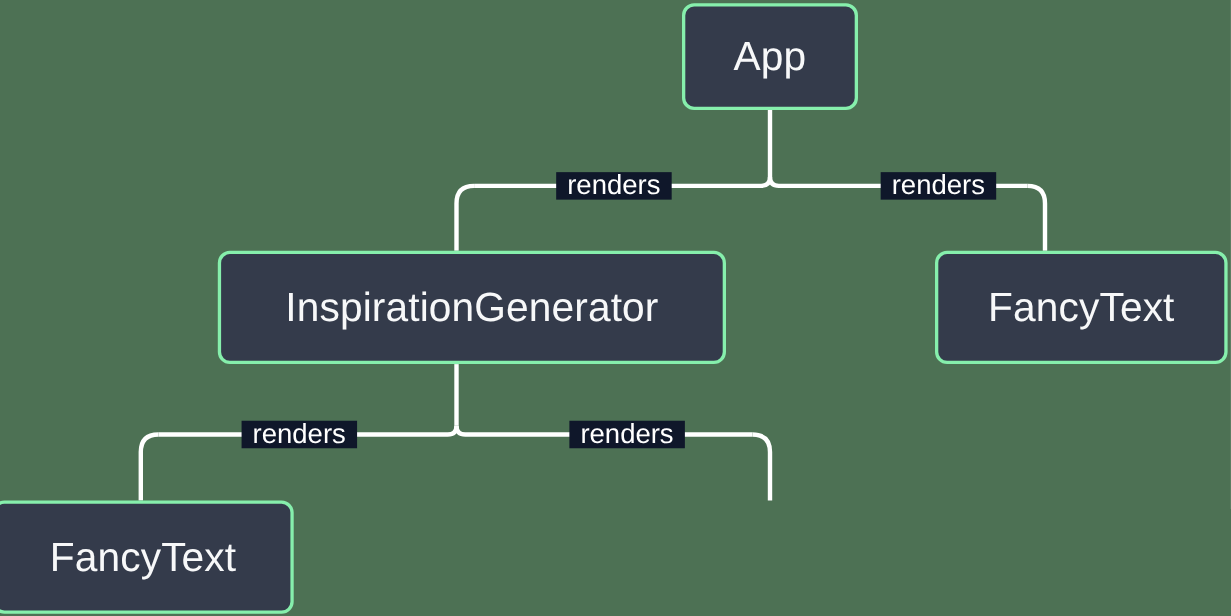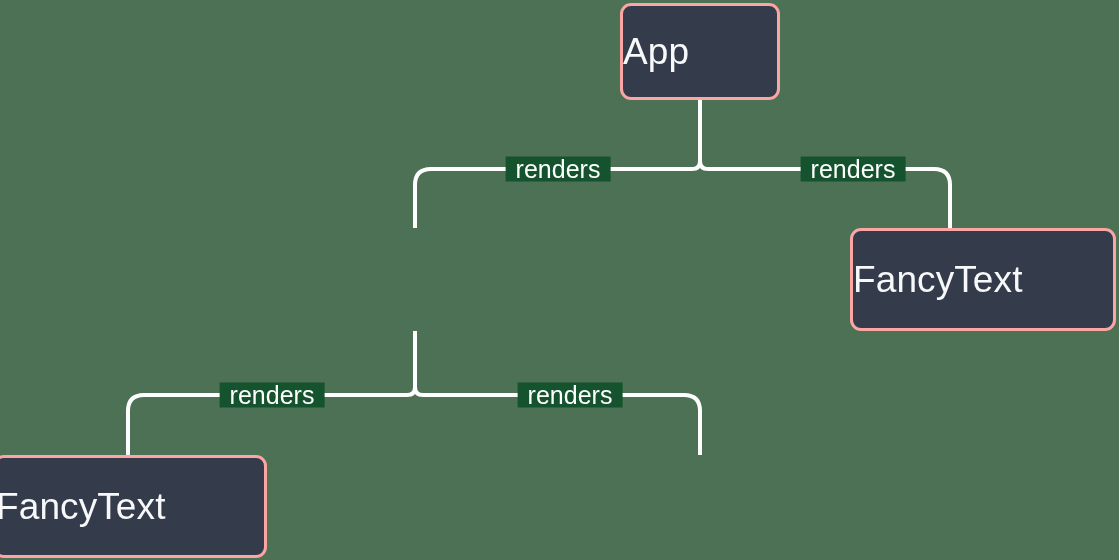--- a/index.html
+++ b/index.html
@@ -23,25 +23,25 @@
     left: 0;
     top: 0;
     width: 1119px;
     height: 560px;
     pointer-events: none;
   }
   .node {
     position: absolute;
     box-sizing: border-box;
     background: #343b4b;
-    border: 3px solid #fca5a5;
+    border: 3px solid #86efac;
     border-radius: 11px;
     display: flex;
     align-items: center;
-    justify-content: flex-start;
+    justify-content: center;
     z-index: 2;
   }
   .node-label {
     color: #f7f8f9;
     font-family: "Liberation Sans", sans-serif;
     font-weight: 300;
     font-size: 37px;
     line-height: 1;
     letter-spacing: 0.1px;
     white-space: nowrap;
@@ -55,21 +55,21 @@
   .edge-label {
     position: absolute;
     color: #ffffff;
     font-family: "Liberation Sans", sans-serif;
     font-weight: 400;
     font-size: 25px;
     line-height: 1;
     white-space: nowrap;
     transform: translate(-50%, -50%);
     z-index: 3;
-    background: #14532d;
+    background: #0f172a;
     padding: 0 10px;
   }
   .edge-label-a { left: 558px; top: 169px; }
   .edge-label-b { left: 853px; top: 169px; }
   .edge-label-c { left: 272px; top: 395px; }
   .edge-label-d { left: 570px; top: 395px; }
 </style>
 </head>
 <body>
 
@@ -94,20 +94,23 @@
       <path d="M 144 395 Q 128 395 128 411 L 128 455"></path>
 
       <path d="M 684 395 Q 700 395 700 411 L 700 455"></path>
     </g>
   </svg>
 
   <div class="node node-app">
     <span class="node-label">App</span>
   </div>
 
+  <div class="node node-inspgen">
+    <span class="node-label">InspirationGenerator</span>
+  </div>
 
   <div class="node node-fancy-right">
     <span class="node-label">FancyText</span>
   </div>
 
   <div class="node node-fancy-left">
     <span class="node-label">FancyText</span>
   </div>
 
 

